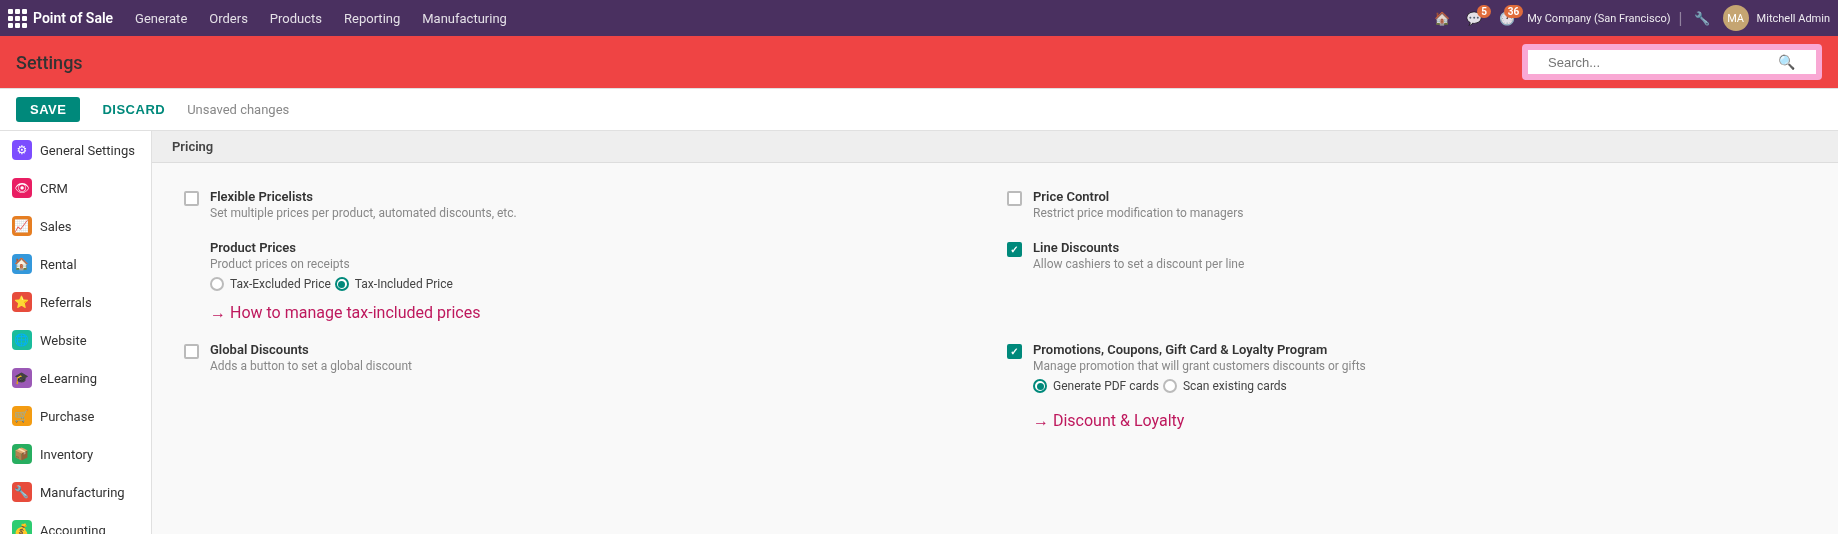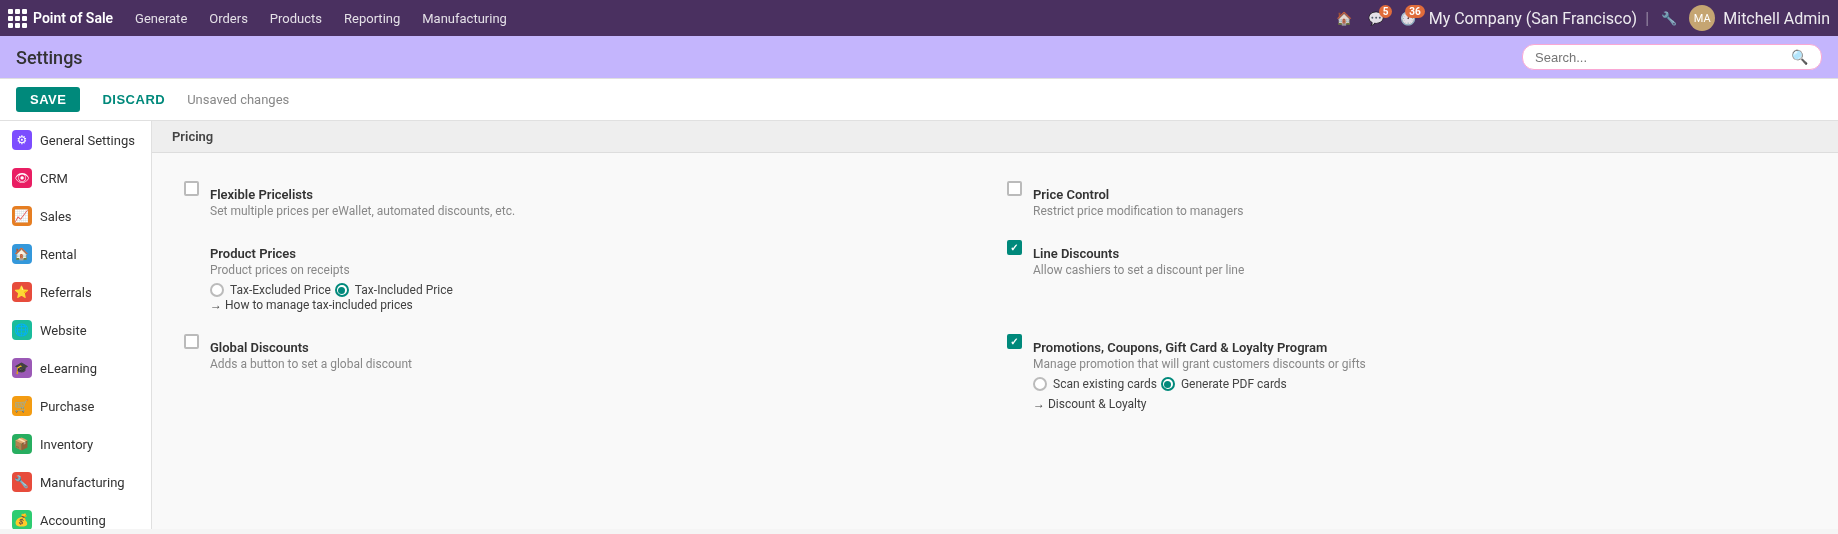--- a/index.html
+++ b/index.html
@@ -68,21 +68,21 @@
       border-radius: 10px;
       font-size: 10px;
       padding: 1px 4px;
       position: absolute;
       top: -4px;
       right: -4px;
       font-weight: bold;
     }
     .company-name {
       color: rgba(255,255,255,0.9);
-      font-size: 16px;
+      font-size: 11px;
       cursor: pointer;
     }
     .user-avatar {
       width: 26px;
       height: 26px;
       border-radius: 50%;
       background: #c5a572;
       display: flex;
       align-items: center;
       justify-content: center;
@@ -90,39 +90,39 @@
       color: white;
       overflow: hidden;
     }
     .separator {
       color: rgba(255,255,255,0.4);
       font-size: 16px;
     }
 
     
     .settings-header {
-      background: #c4b5fd;
+      background: #ef4444;
       border-bottom: 1px solid #e0e0e0;
       padding: 8px 16px;
       display: flex;
       align-items: center;
       gap: 12px;
     }
     .settings-title {
       font-size: 18px;
       font-weight: 500;
       color: #333;
       flex: 1;
     }
     .search-bar {
       display: flex;
       align-items: center;
-      border: 1px solid #f9a8d4;
-      border-radius: 12px;
-      padding: 4px 12px;
+      border: 6px solid #f9a8d4;
+      border-radius: 4px;
+      padding: 4px 20px;
       background: white;
       width: 300px;
     }
     .search-bar input {
       border: none;
       outline: none;
       font-size: 13px;
       color: #666;
       width: 100%;
       background: transparent;
@@ -239,21 +239,20 @@
       gap: 10px;
       align-items: flex-start;
     }
 
     .setting-content { flex: 1; }
     .setting-title {
       font-size: 13px;
       font-weight: 600;
       color: #333;
       margin-bottom: 2px;
-      margin-top: 8px;
     }
     .setting-desc {
       font-size: 12px;
       color: #888;
     }
 
     .checkbox-wrap {
       width: 16px;
       height: 16px;
       flex-shrink: 0;
@@ -312,27 +311,27 @@
     }
     .custom-radio.checked::after {
       content: '';
       width: 7px;
       height: 7px;
       border-radius: 50%;
       background: #00897b;
     }
 
     .link-arrow {
-      color: #404040;
+      color: #be185d;
       text-decoration: none;
-      font-size: 12px;
+      font-size: 16px;
       display: inline-flex;
       align-items: center;
       gap: 4px;
-      margin-top: 0;
+      margin-top: 12px;
     }
 
     .search-icon-right {
       color: #999;
       cursor: pointer;
       font-size: 14px;
     }
   </style>
 </head>
 <body>
@@ -450,21 +449,21 @@
     <div class="section-header">Pricing</div>
 
     <div class="settings-grid">
 
       <div class="setting-item">
         <div class="checkbox-wrap">
           <div class="custom-checkbox"></div>
         </div>
         <div class="setting-content">
           <div class="setting-title">Flexible Pricelists</div>
-          <div class="setting-desc">Set multiple prices per eWallet, automated discounts, etc.</div>
+          <div class="setting-desc">Set multiple prices per product, automated discounts, etc.</div>
         </div>
       </div>
 
       <div class="setting-item">
         <div class="checkbox-wrap">
           <div class="custom-checkbox"></div>
         </div>
         <div class="setting-content">
           <div class="setting-title">Price Control</div>
           <div class="setting-desc">Restrict price modification to managers</div>
@@ -514,26 +513,26 @@
 
       <div class="setting-item">
         <div class="checkbox-wrap">
           <div class="custom-checkbox checked"></div>
         </div>
         <div class="setting-content">
           <div class="setting-title">Promotions, Coupons, Gift Card &amp; Loyalty Program</div>
           <div class="setting-desc">Manage promotion that will grant customers discounts or gifts</div>
           <div class="radio-group">
             <label class="radio-option">
+              <div class="custom-radio checked"></div>
+              <span>Generate PDF cards</span>
+            </label>
+            <label class="radio-option">
               <div class="custom-radio"></div>
               <span>Scan existing cards</span>
-            </label>
-            <label class="radio-option">
-              <div class="custom-radio checked"></div>
-              <span>Generate PDF cards</span>
             </label>
           </div>
           <div style="display:flex; flex-direction:column; gap:8px; margin-top:6px;">
             <a class="link-arrow" href="#">→ Discount &amp; Loyalty</a>
           </div>
         </div>
       </div>
 
     </div>
   </div>

